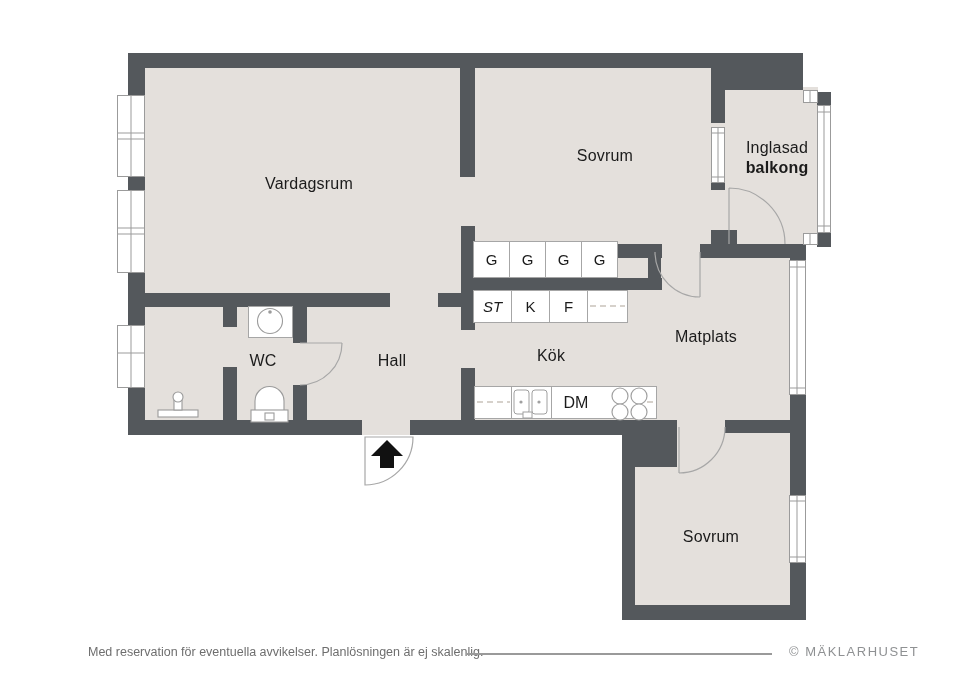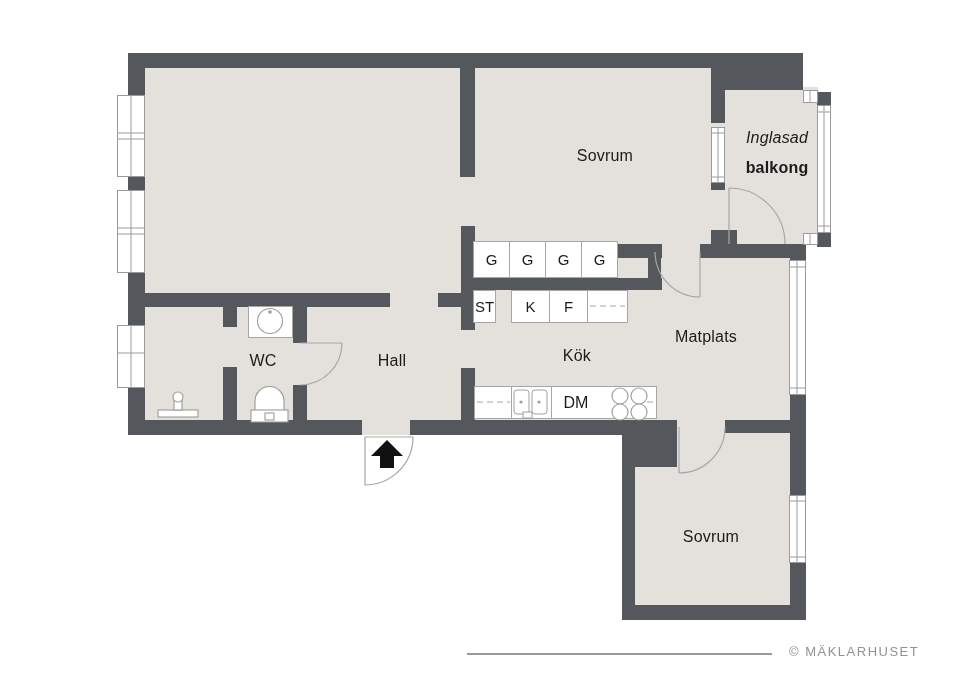--- a/index.html
+++ b/index.html
@@ -79,21 +79,21 @@
   <div class="win" style="left:817px;top:105px;width:14px;height:128px;"></div>
   <div class="win" style="left:803px;top:233px;width:15px;height:12px;"></div>
   <div class="win" style="left:789px;top:260px;width:17px;height:135px;"></div>
   <div class="win" style="left:789px;top:495px;width:17px;height:68px;"></div>
 
   <div class="wbox slabel" style="left:473px;top:241px;width:37px;height:37px;">G</div>
   <div class="wbox slabel" style="left:509px;top:241px;width:37px;height:37px;">G</div>
   <div class="wbox slabel" style="left:545px;top:241px;width:37px;height:37px;">G</div>
   <div class="wbox slabel" style="left:581px;top:241px;width:37px;height:37px;">G</div>
 
-  <div class="wbox slabel" style="left:473px;top:290px;width:23px;height:33px;">ST</div>
+  <div class="wbox slabel" style="left:473px;top:290px;width:39px;height:33px;font-style:italic;">ST</div>
   <div class="wbox slabel" style="left:511px;top:290px;width:39px;height:33px;">K</div>
   <div class="wbox slabel" style="left:549px;top:290px;width:39px;height:33px;">F</div>
   <div class="wbox" style="left:587px;top:290px;width:41px;height:33px;"></div>
 
   <div class="wbox" style="left:474px;top:386px;width:183px;height:33px;"></div>
   <div class="wbox" style="left:511px;top:386px;width:41px;height:33px;"></div>
   <div class="wbox" style="left:248px;top:306px;width:45px;height:32px;"></div>
 
   <svg class="overlay" width="960" height="679" viewBox="0 0 960 679">
 
@@ -163,26 +163,28 @@
       <rect x="265" y="413" width="9" height="7"></rect>
     </g>
 
     <g fill="#ffffff" stroke="#9b9b9b" stroke-width="1.1">
       <rect x="158" y="410" width="40" height="7"></rect>
       <rect x="174" y="400" width="8" height="10"></rect>
       <circle cx="178" cy="397" r="5"></circle>
     </g>
   </svg>
 
+  <div class="rlabel" style="left:229px;top:175px;width:160px;">Vardagsrum</div>
   <div class="rlabel" style="left:545px;top:147px;width:120px;">Sovrum</div>
-  <div class="rlabel" style="left:717px;top:129px;width:120px;font-style:italic;">Inglasad</div>
+  <div class="rlabel" style="left:717px;top:139px;width:120px;">Inglasad</div>
   <div class="rlabel" style="left:717px;top:159px;width:120px;font-weight:bold;">balkong</div>
   <div class="rlabel" style="left:233px;top:352px;width:60px;">WC</div>
   <div class="rlabel" style="left:352px;top:352px;width:80px;">Hall</div>
-  <div class="rlabel" style="left:511px;top:347px;width:80px;text-align:right;">Kök</div>
+  <div class="rlabel" style="left:511px;top:347px;width:80px;">Kök</div>
   <div class="rlabel" style="left:646px;top:328px;width:120px;">Matplats</div>
   <div class="rlabel" style="left:651px;top:528px;width:120px;">Sovrum</div>
   <div class="slabel" style="left:556px;top:390px;width:40px;height:26px;font-size:16px;">DM</div>
 
+  <div id="footer-text">Med reservation för eventuella avvikelser. Planlösningen är ej skalenlig.</div>
   <div id="footer-line"></div>
   <div id="brand">© MÄKLARHUSET</div>
 
 </div>
 
 </body></html>

